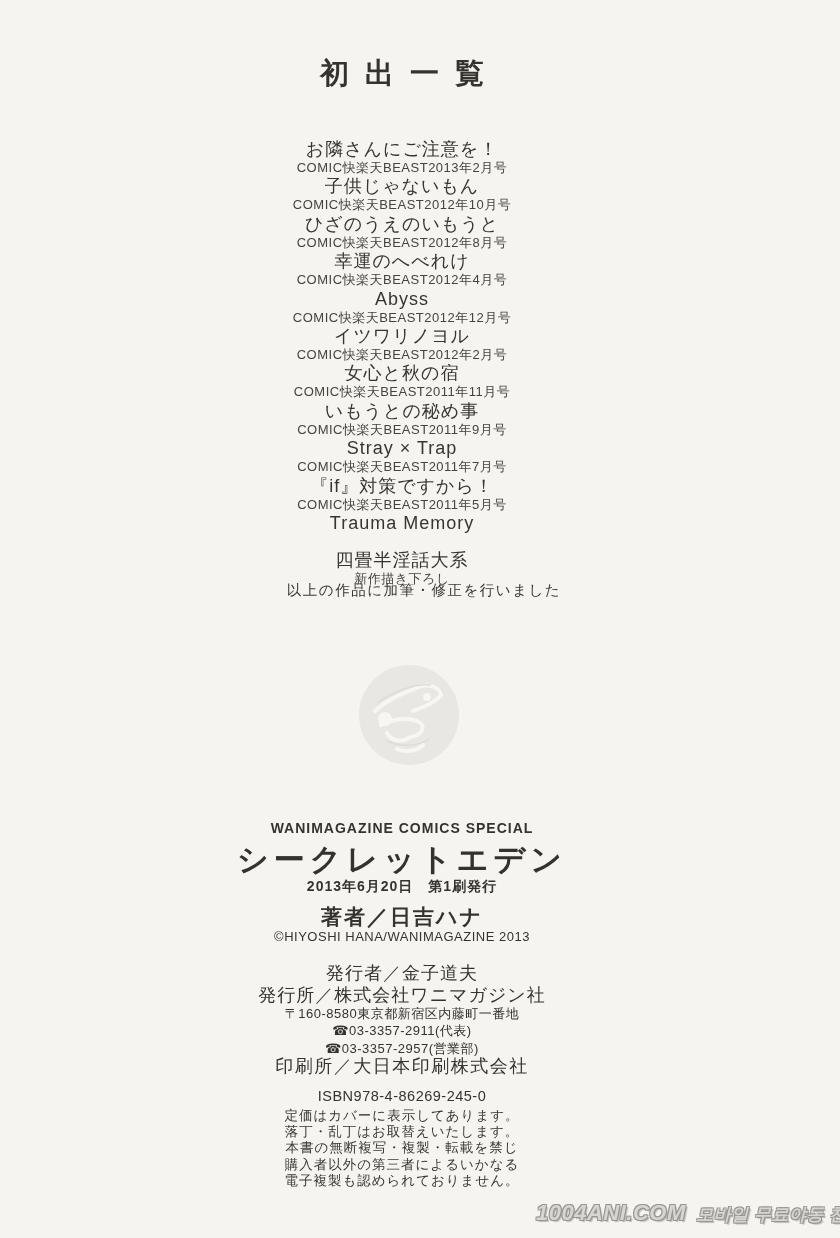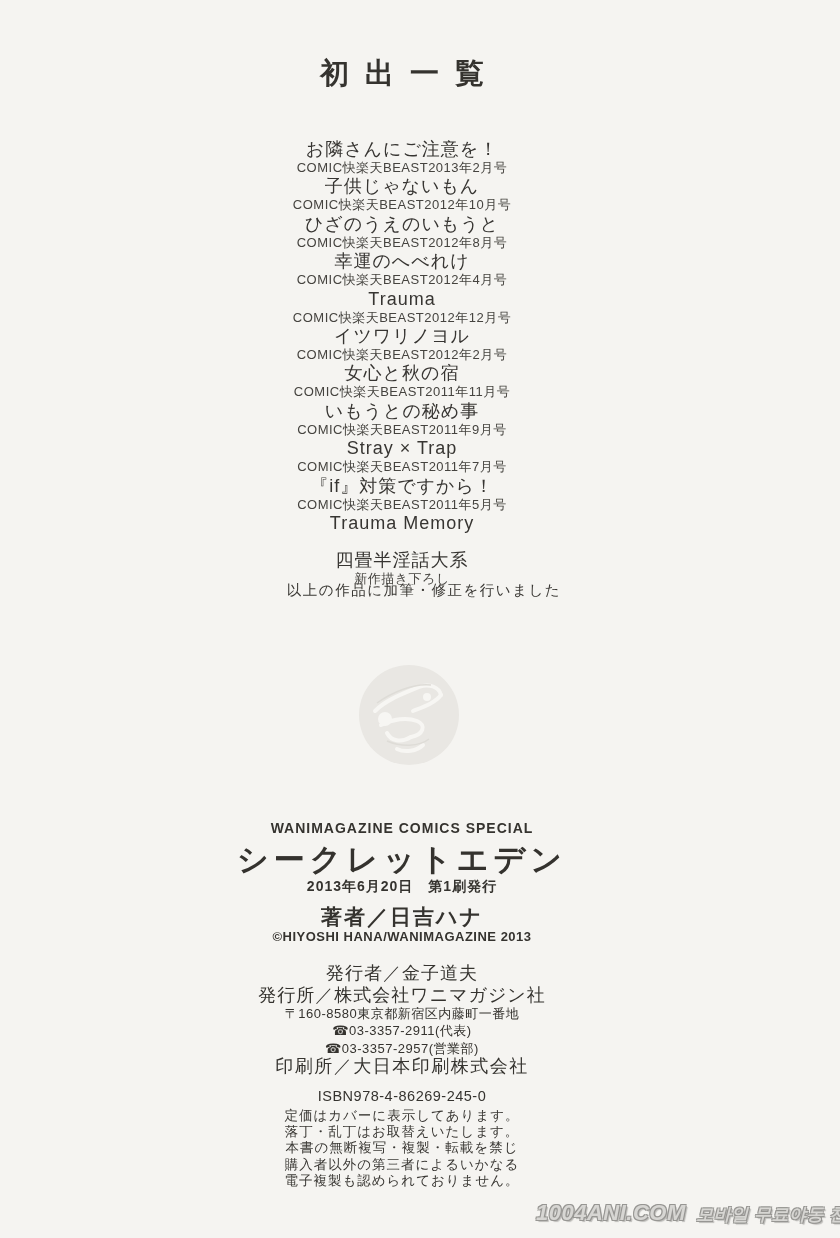--- a/index.html
+++ b/index.html
@@ -16,21 +16,21 @@
   .work{height:37.4px;}
   .work-title{font-size:18px;line-height:21px;letter-spacing:1px;color:#373532;}
   .work-source{font-size:13px;line-height:15px;letter-spacing:0.5px;color:#45433f;}
   .revision-note{top:581px;font-size:14.5px;letter-spacing:1.5px;color:#3a3834;margin-left:22px;}
   .seal{position:absolute;left:357px;top:663px;width:104px;height:104px;}
   .colophon-line{color:#35332f;}
   .imprint{top:820px;font-size:14px;font-weight:bold;letter-spacing:1px;}
   .book-title{top:839px;font-size:31px;font-weight:bold;letter-spacing:5px;color:#34322e;}
   .edition{top:878px;font-size:14px;font-weight:bold;letter-spacing:1px;}
   .author{top:903px;font-size:21px;font-weight:bold;letter-spacing:2px;}
-  .copyright{top:929px;font-size:13px;font-weight:bold;letter-spacing:0.5px;}
+  .copyright{top:929px;font-size:13px;font-weight:normal;letter-spacing:0.5px;}
   .pub-person{top:961px;font-size:18px;letter-spacing:1px;}
   .pub-company{top:983px;font-size:18px;letter-spacing:1px;}
   .pub-address{top:1005px;font-size:13px;letter-spacing:0.5px;}
   .pub-tel1{top:1022px;font-size:13px;letter-spacing:0.5px;}
   .pub-tel2{top:1040px;font-size:13px;letter-spacing:0.5px;}
   .printer{top:1054px;font-size:18px;letter-spacing:1.5px;}
   .isbn{top:1088px;font-size:14.5px;letter-spacing:0.5px;}
   .notice{top:1108px;font-size:13.5px;line-height:16.2px;letter-spacing:1px;color:#3a3834;font-family:Liberation Serif, serif;}
   .site-watermark{
     position:absolute;right:4px;top:1200px;width:300px;text-align:right;
@@ -59,21 +59,21 @@
     </div>
     <div class="work">
       <div class="work-title">ひざのうえのいもうと</div>
       <div class="work-source">COMIC快楽天BEAST2012年8月号</div>
     </div>
     <div class="work">
       <div class="work-title">幸運のへべれけ</div>
       <div class="work-source">COMIC快楽天BEAST2012年4月号</div>
     </div>
     <div class="work">
-      <div class="work-title">Trauma</div>
+      <div class="work-title">Abyss</div>
       <div class="work-source">COMIC快楽天BEAST2012年12月号</div>
     </div>
     <div class="work">
       <div class="work-title">イツワリノヨル</div>
       <div class="work-source">COMIC快楽天BEAST2012年2月号</div>
     </div>
     <div class="work">
       <div class="work-title">女心と秋の宿</div>
       <div class="work-source">COMIC快楽天BEAST2011年11月号</div>
     </div>

